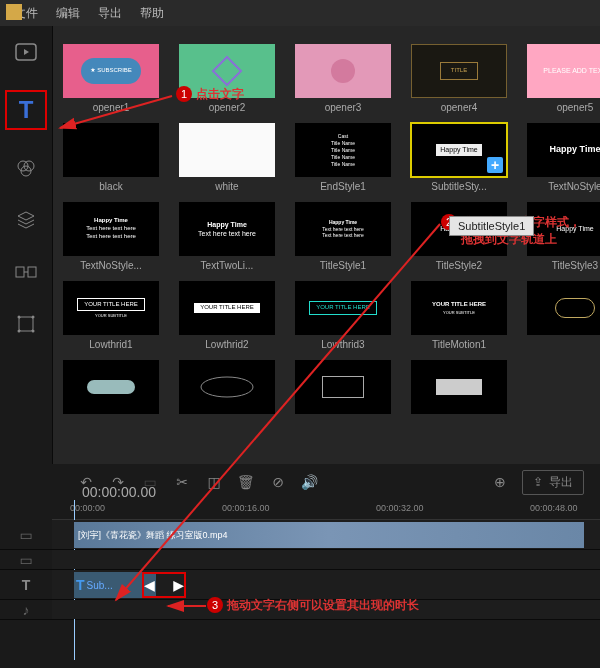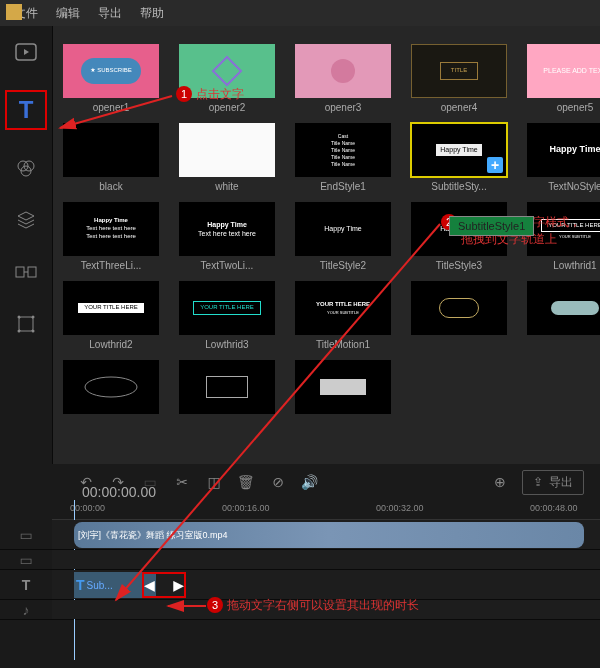--- a/index.html
+++ b/index.html
@@ -11,41 +11,41 @@
 .sidebar{width:52px;background:#1a1a1a;display:flex;flex-direction:column;align-items:center;padding-top:12px;gap:24px;}
 .side-icon{width:32px;height:28px;display:flex;align-items:center;justify-content:center;color:#888;font-size:20px;}
 .side-icon.sel{border:2px solid #d00;width:42px;height:40px;color:#3a6fd8;}
 .content{flex:1;background:#262626;border-left:1px solid #0a0a0a;padding:18px 10px 0 10px;overflow:hidden;position:relative;}
 .grid{display:grid;grid-template-columns:repeat(5,96px);gap:10px 20px;}
 .cell{width:96px;}
 .thumb{width:96px;height:54px;background:#000;display:flex;flex-direction:column;align-items:center;justify-content:center;color:#fff;font-size:7px;text-align:center;line-height:1.3;position:relative;}
 .thumb.sel{outline:2px solid #dc0;outline-offset:-1px;}
 .add-badge{position:absolute;right:4px;bottom:4px;width:16px;height:16px;background:#4af;border-radius:2px;color:#fff;font-size:14px;line-height:16px;font-weight:bold;}
 .label{font-size:10px;color:#aaa;text-align:center;margin-top:4px;white-space:nowrap;overflow:hidden;text-overflow:ellipsis;}
-.tooltip{position:absolute;left:396px;top:190px;background:#15803d;color:#222;font-size:11px;padding:3px 8px;border:1px solid #888;z-index:5;}
+.tooltip{position:absolute;left:396px;top:190px;background:#e5e5e5;color:#222;font-size:11px;padding:3px 8px;border:1px solid #888;z-index:5;}
 .toolbar{height:36px;background:#1a1a1a;display:flex;align-items:center;padding:0 16px;gap:12px;color:#888;font-size:14px;}
 .toolbar .spacer{flex:1;}
 .toolbar .tb-icon{width:20px;text-align:center;cursor:pointer;}
 .export-btn{border:1px solid #555;padding:3px 10px;display:flex;align-items:center;gap:6px;font-size:12px;border-radius:2px;}
 .timeline{background:#1a1a1a;height:170px;position:relative;}
 .ruler{height:20px;background:#1a1a1a;position:relative;border-bottom:1px solid #333;margin-left:52px;}
 .ruler span{position:absolute;font-size:9px;color:#888;top:3px;}
 .current-time{position:absolute;left:65px;top:-16px;font-size:14px;color:#aaa;padding-left:17px;}
 .track{height:30px;display:flex;align-items:center;border-bottom:1px solid #0a0a0a;}
 .track-head{width:52px;height:100%;display:flex;align-items:center;justify-content:center;color:#666;font-size:14px;}
 .track-body{flex:1;height:100%;position:relative;background:#1d1d1d;}
-.video-clip{position:absolute;left:22px;top:2px;height:26px;width:510px;background:linear-gradient(90deg,#5a7999 0%,#7a95b5 50%,#6a87a7 100%);display:flex;align-items:center;font-size:9px;color:#fff;padding-left:4px;overflow:hidden;border-radius:8px;}
+.video-clip{position:absolute;left:22px;top:2px;height:26px;width:510px;background:linear-gradient(90deg,#5a7999 0%,#7a95b5 50%,#6a87a7 100%);display:flex;align-items:center;font-size:9px;color:#fff;padding-left:4px;overflow:hidden;}
 .text-clip{position:absolute;left:22px;top:2px;height:26px;width:82px;background:#3a5a72;color:#6af;display:flex;align-items:center;font-size:10px;padding-left:2px;}
 .text-clip .T{color:#49e;font-weight:bold;font-size:14px;margin-right:2px;}
 .clip-handles{position:absolute;left:90px;top:2px;height:26px;width:44px;border:2px solid #d00;display:flex;justify-content:space-between;align-items:center;}
 .clip-handles span{color:#fff;font-size:14px;}
 .playhead{position:absolute;left:74px;top:0;width:1px;height:160px;background:#9cf;}
 .callout{position:absolute;color:#fff;font-size:12px;background:transparent;}
 .callout .num{display:inline-block;width:16px;height:16px;background:#c00;border-radius:50%;color:#fff;text-align:center;line-height:16px;font-size:11px;margin-right:4px;}
-.redtext{color:#d33;font-weight:normal;}
+.redtext{color:#d33;font-weight:bold;}
 svg.anno{position:absolute;left:0;top:0;pointer-events:none;z-index:10;}
 
 .th-opener1{background:#e75f8c;}
 .th-opener1 .badge{width:60px;height:26px;background:#48b;border-radius:13px;display:flex;align-items:center;justify-content:center;font-size:6px;position:relative;}
 .th-opener2{background:#58c08c;}
 .th-opener3{background:#e399b8;}
 .th-opener4{background:#1a1812;border:1px solid #766030;}
 .th-opener5{background:#ffa7c2;color:#fff;font-size:7px;}
 .th-endstyle1{font-size:5px;line-height:1.4;}
 .th-sub1{background:#000;}
@@ -183,28 +183,36 @@
           </div>
           <div class="label">TextNoStyle</div>
         </div>
 
       <div class="cell">
           <div class="thumb th-text3">
             <b>Happy Time</b>
             <span>Text here text here</span>
             <span>Text here text here</span>
           </div>
-          <div class="label">TextThreeLi...</div>
+          <div class="label">TextNoStyle...</div>
         </div>
       <div class="cell">
           <div class="thumb th-text2">
             <b>Happy Time</b>
             <span>Text here text here</span>
           </div>
           <div class="label">TextTwoLi...</div>
+        </div>
+      <div class="cell">
+          <div class="thumb th-title1">
+            <b>Happy Time</b>
+            <span>Text here text here</span>
+            <span>Text here text here</span>
+          </div>
+          <div class="label">TitleStyle1</div>
         </div>
       <div class="cell">
           <div class="thumb th-title2">
             <span>Happy Time</span>
           </div>
           <div class="label">TitleStyle2</div>
         </div>
       <div class="cell">
           <div class="thumb th-title3">
             <span>Happy Time</span>

